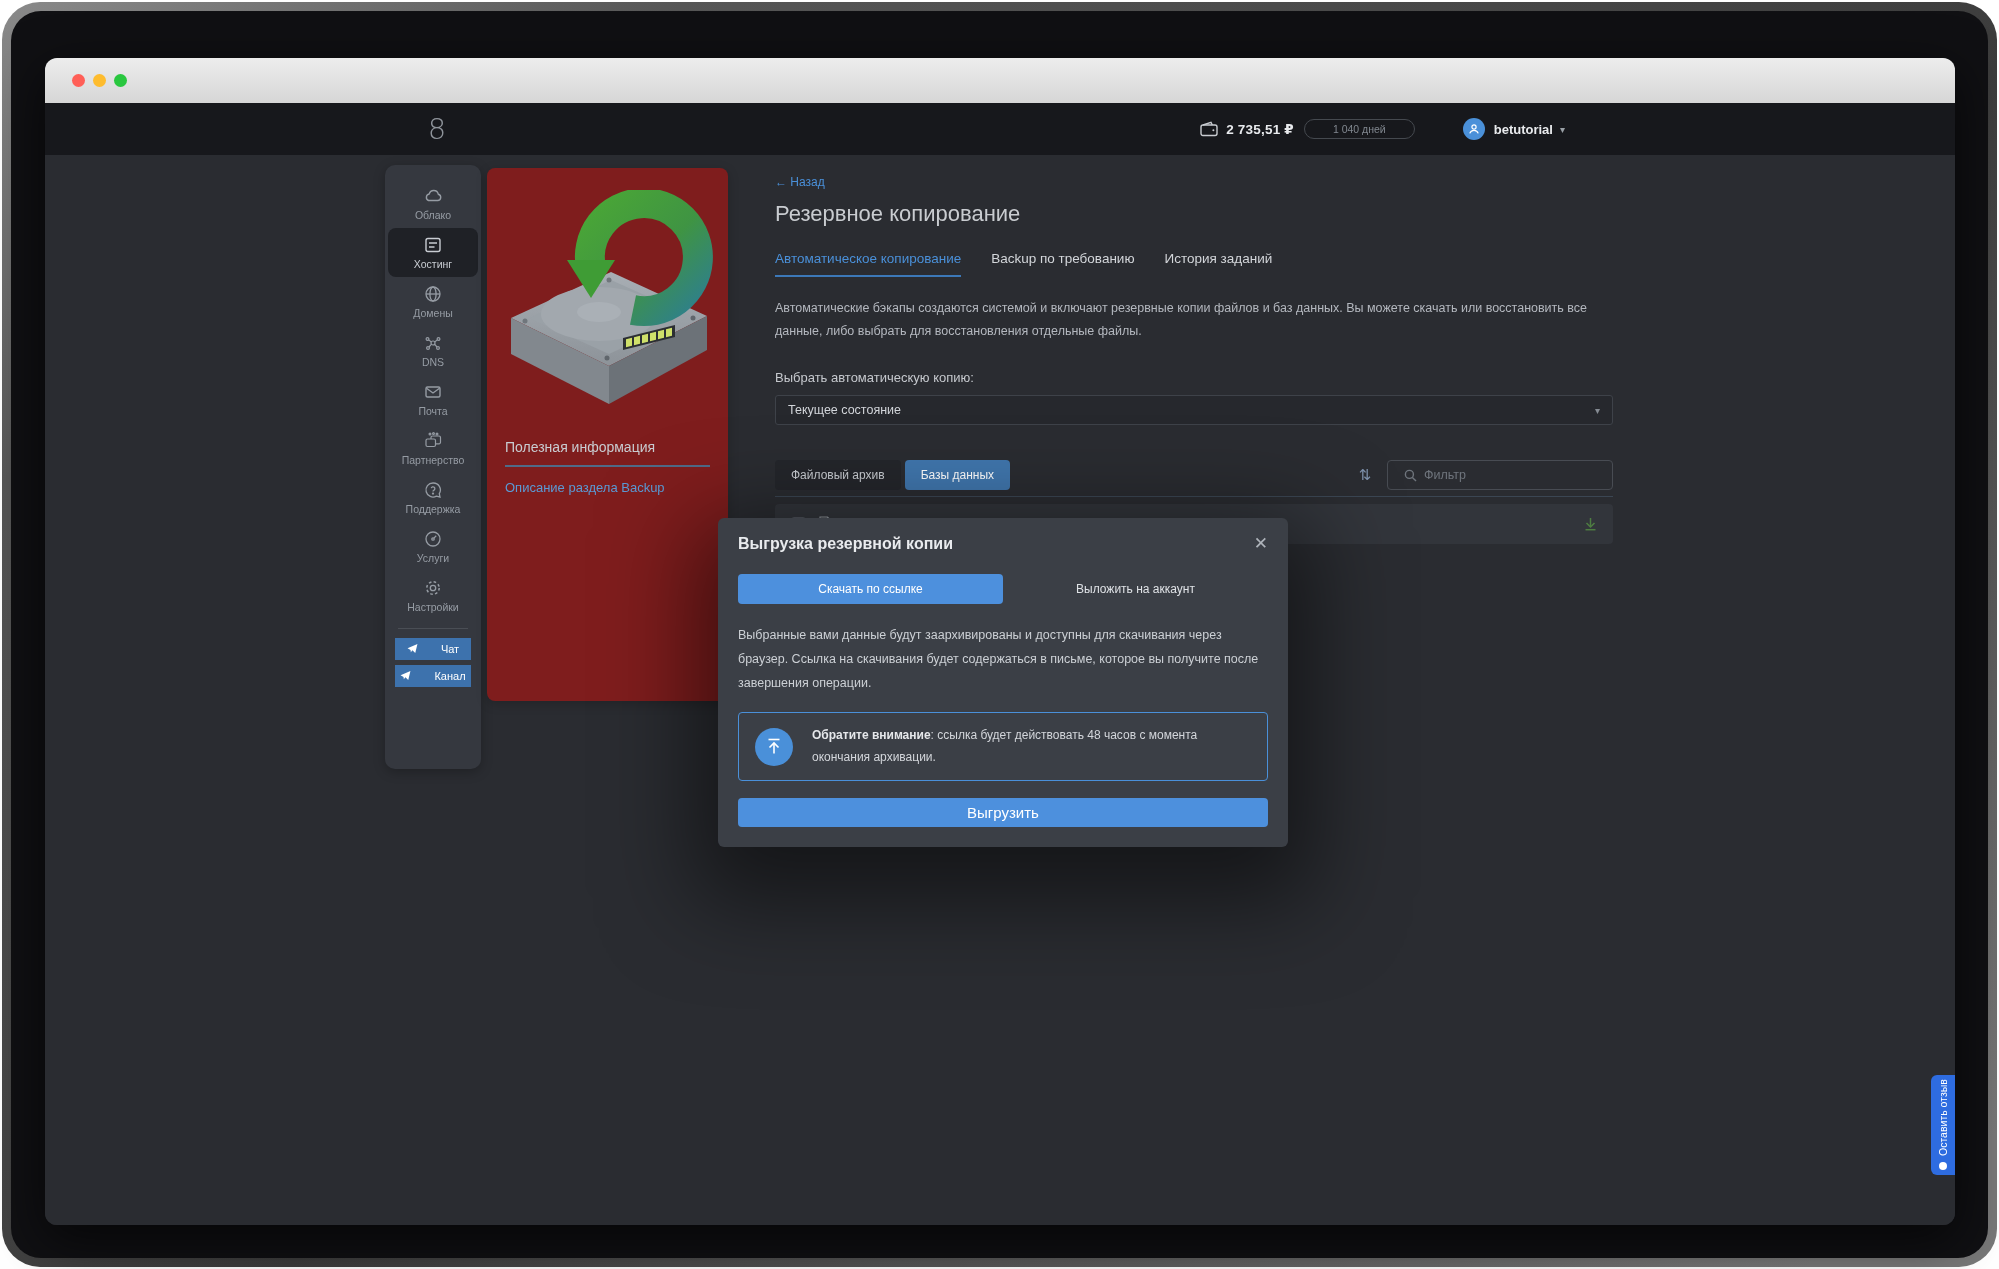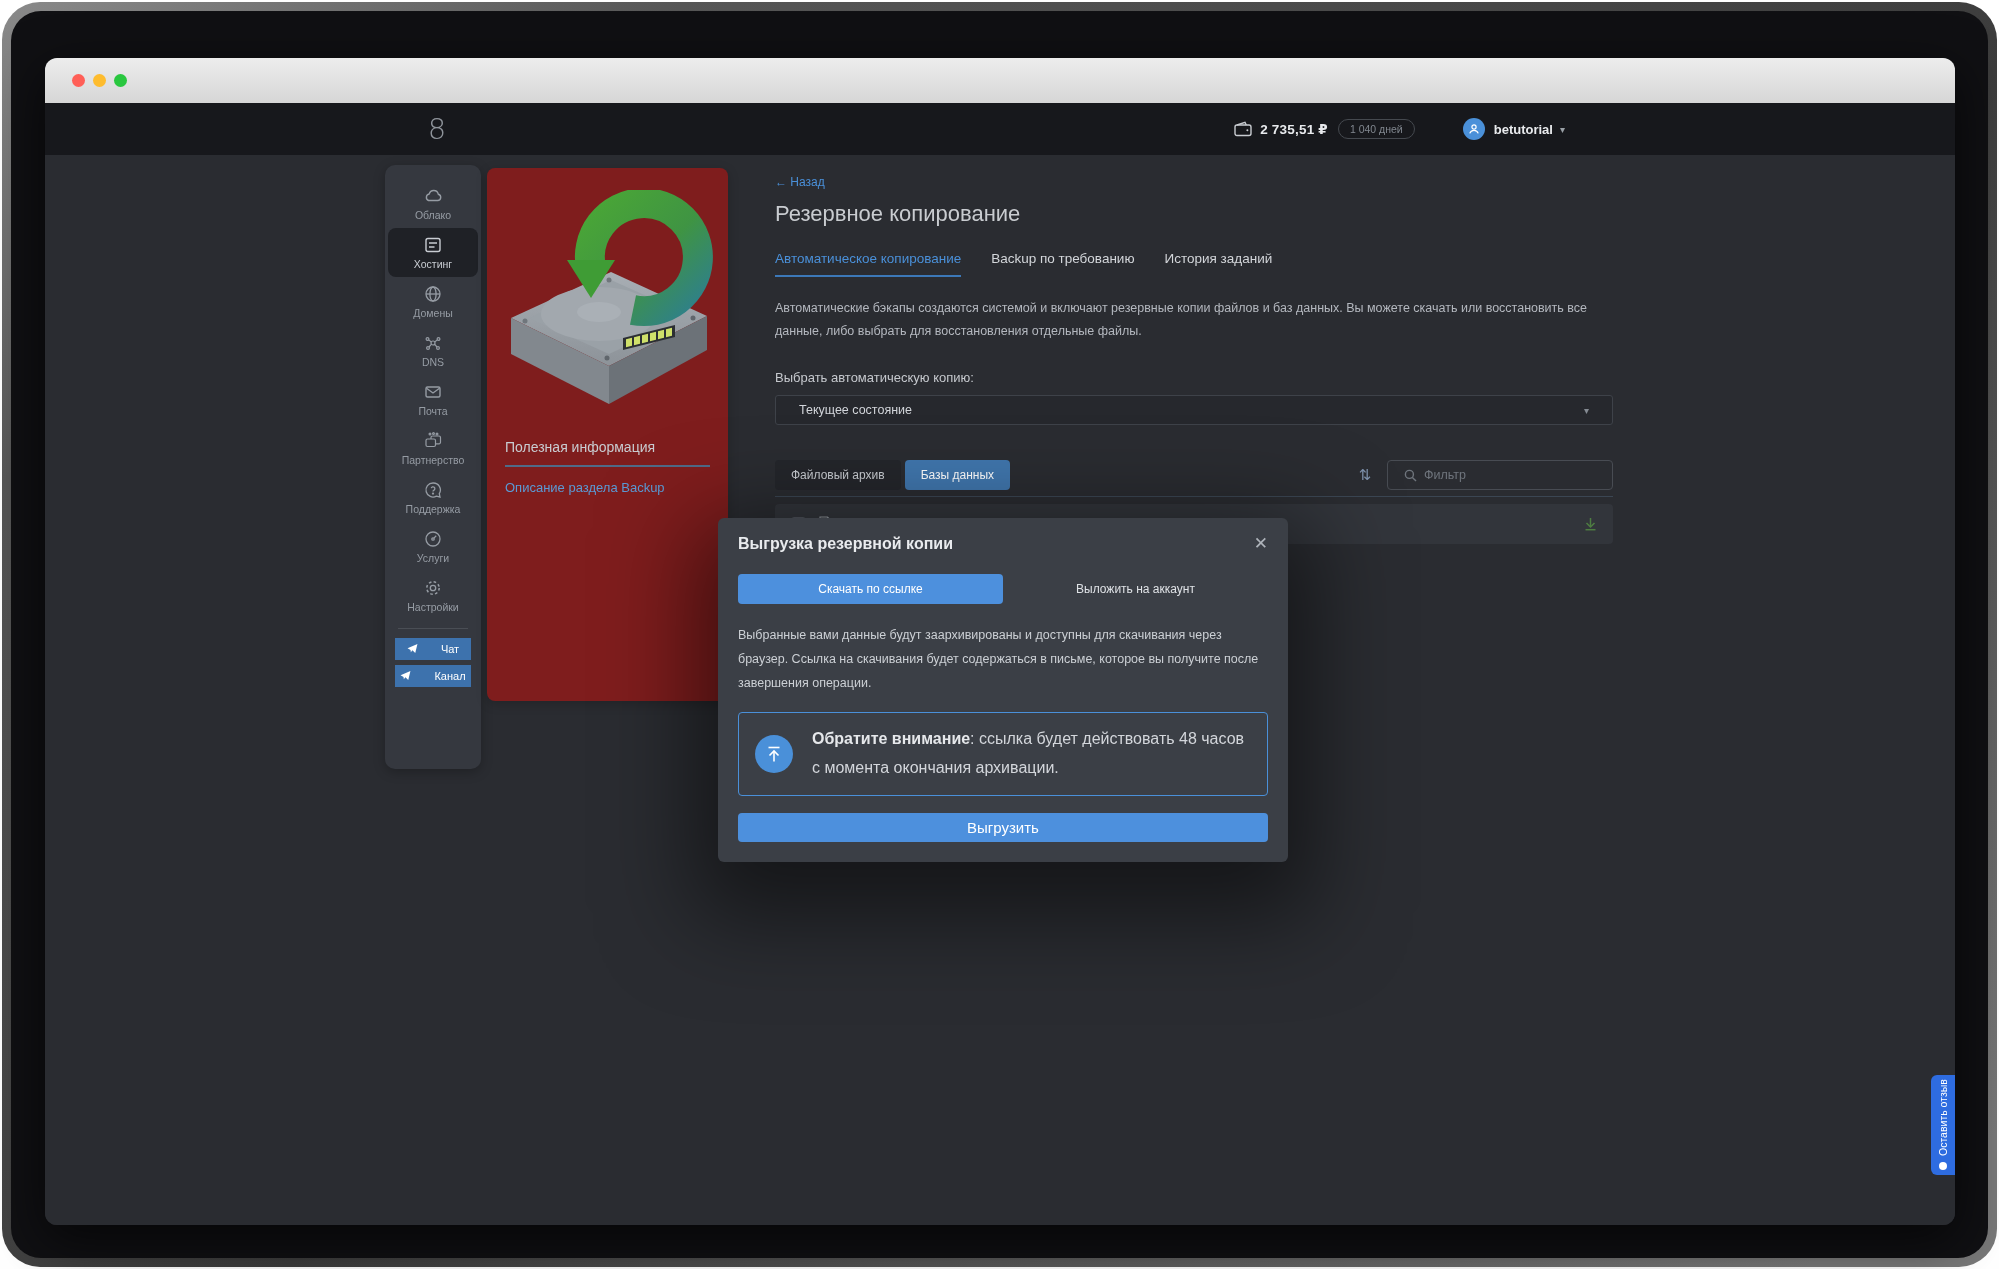--- a/index.html
+++ b/index.html
@@ -17,21 +17,21 @@
   .dot.red { left:27px; background:#ff5f57; }
   .dot.yellow { left:48px; background:#febc2e; }
   .dot.green { left:69px; background:#29c73f; }
 
   
   .topbar { height:52px; background:#17181c; position:relative; }
   .logo { position:absolute; left:372px; top:8px; width:40px; height:36px; color:#8f949b; font-family:"DejaVu Sans",sans-serif; font-size:29px; font-weight:300; text-align:center; line-height:36px; }
   .user-cluster { position:absolute; right:390px; top:0; height:52px; display:flex; align-items:center; }
   .wallet { display:flex; align-items:center; gap:8px; }
   .balance { color:#e8eaed; font-size:13.5px; font-weight:700; letter-spacing:.2px; }
-  .days-pill { margin-left:10px; border:1px solid #45494f; border-radius:11px; color:#81878f; font-size:10.5px; padding:3px 11px; }
+  .days-pill { margin-left:10px; border:1px solid #45494f; border-radius:11px; color:#81878f; font-size:10.5px; padding:3px 28px; }
   .avatar { margin-left:48px; width:22px; height:22px; border-radius:50%; background:#4a90d9; display:flex; align-items:center; justify-content:center; }
   .username { margin-left:9px; color:#e9ebee; font-size:13px; font-weight:700; }
   .chev { margin-left:7px; color:#9aa0a6; font-size:10px; }
 
   .content { position:absolute; left:0; top:97px; right:0; bottom:0; background:#2a2c31; }
 
   
   .sidebar { position:absolute; left:340px; top:10px; width:96px; height:604px; background:#35383f; border-radius:10px; box-shadow:0 3px 12px rgba(0,0,0,.25); padding:14px 3px 10px; display:flex; flex-direction:column; }
   .side-item { height:49px; display:flex; flex-direction:column; align-items:center; justify-content:center; gap:3px; border-radius:8px; cursor:pointer; }
   .side-item .lbl { font-size:10.5px; color:#969ca4; }
@@ -50,21 +50,21 @@
 
   
   .main { position:absolute; left:730px; top:20px; width:838px; }
   .back-link { font-size:12px; color:#4a90d9; cursor:pointer; }
   .page-title { margin-top:12px; font-size:22px; color:#c9ccd0; font-weight:400; }
   .tabs { margin-top:24px; display:flex; gap:30px; font-size:13.5px; }
   .tab { color:#d3d6da; padding-bottom:9px; cursor:pointer; }
   .tab.active { color:#4a90d9; border-bottom:2px solid #3c78b8; }
   .desc { margin-top:20px; font-size:12.5px; color:#b4b8bf; line-height:1.85; }
   .sel-label { margin-top:27px; font-size:13px; color:#c6c9ce; }
-  .select { margin-top:10px; height:30px; background:#26282d; border:1px solid #3e4249; border-radius:3px; display:flex; align-items:center; justify-content:space-between; padding:0 23px; font-size:12.5px; color:#d2d5da; cursor:pointer; }
+  .select { margin-top:10px; height:30px; background:#26282d; border:1px solid #3e4249; border-radius:3px; display:flex; align-items:center; justify-content:space-between; padding:0 12px; font-size:12.5px; color:#d2d5da; cursor:pointer; }
   .select .caret { color:#858b93; font-size:10px; }
   .toolbar { margin-top:35px; display:flex; align-items:center; }
   .btn-file { height:30px; padding:0 16px; background:#24262b; border-radius:4px; color:#c9cdd2; font-size:12px; display:flex; align-items:center; cursor:pointer; }
   .btn-db { height:30px; margin-left:4px; padding:0 16px; background:#4076ad; border-radius:4px; color:#fff; font-size:12px; display:flex; align-items:center; cursor:pointer; }
   .toolbar .spacer { flex:1; }
   .sort-ic { color:#7e92ac; font-size:15px; margin-right:16px; cursor:pointer; font-family:"DejaVu Sans",sans-serif; }
   .filter { width:226px; height:30px; border:1px solid #484c53; border-radius:4px; display:flex; align-items:center; padding:0 16px; gap:7px; background:transparent; }
   .filter input { flex:1; background:transparent; border:none; outline:none; color:#c9cdd2; font-size:12.5px; font-family:inherit; }
   .filter input::placeholder { color:#6f757d; }
   .list-divider { margin-top:6px; border-top:1px solid #3b4653; }
@@ -78,21 +78,21 @@
   .modal-head { display:flex; align-items:flex-start; justify-content:space-between; }
   .modal-title { font-size:16px; font-weight:700; color:#e9ebee; }
   .modal-close { color:#aeb3ba; font-size:17px; line-height:1; cursor:pointer; }
   .segments { margin-top:21px; display:flex; }
   .seg { flex:1; height:30px; display:flex; align-items:center; justify-content:center; font-size:12px; cursor:pointer; }
   .seg.active { background:#4d90dd; border-radius:4px; color:#fff; }
   .seg.plain { color:#dfe2e6; }
   .modal-body { margin-top:20px; font-size:12.5px; color:#ccd0d5; line-height:1.9; }
   .notice { margin-top:17px; border:1px solid #4a90d9; border-radius:4px; padding:12px 16px; display:flex; align-items:center; gap:19px; }
   .notice-ic { flex:0 0 38px; width:38px; height:38px; border-radius:50%; background:#4a90d9; display:flex; align-items:center; justify-content:center; }
-  .notice-text { font-size:16px; color:#d3d6db; line-height:1.8; }
+  .notice-text { font-size:12px; color:#d3d6db; line-height:1.8; }
   .notice-text b { color:#e6e8eb; }
   .submit-btn { margin-top:17px; height:29px; background:#4d90dd; border-radius:4px; color:#fff; font-size:15px; display:flex; align-items:center; justify-content:center; cursor:pointer; }
 
   
   .feedback { position:absolute; right:0; top:920px; width:24px; height:100px; background:#2e6ce0; border-radius:0 6px 6px 0; color:#fff; writing-mode:vertical-rl; transform:rotate(180deg); display:flex; align-items:center; justify-content:center; gap:6px; font-size:10.5px; cursor:pointer; }
   .fb-dot { width:8px; height:8px; border-radius:50%; background:#fff; }
 
   svg { display:block; }
 </style>
 </head>

